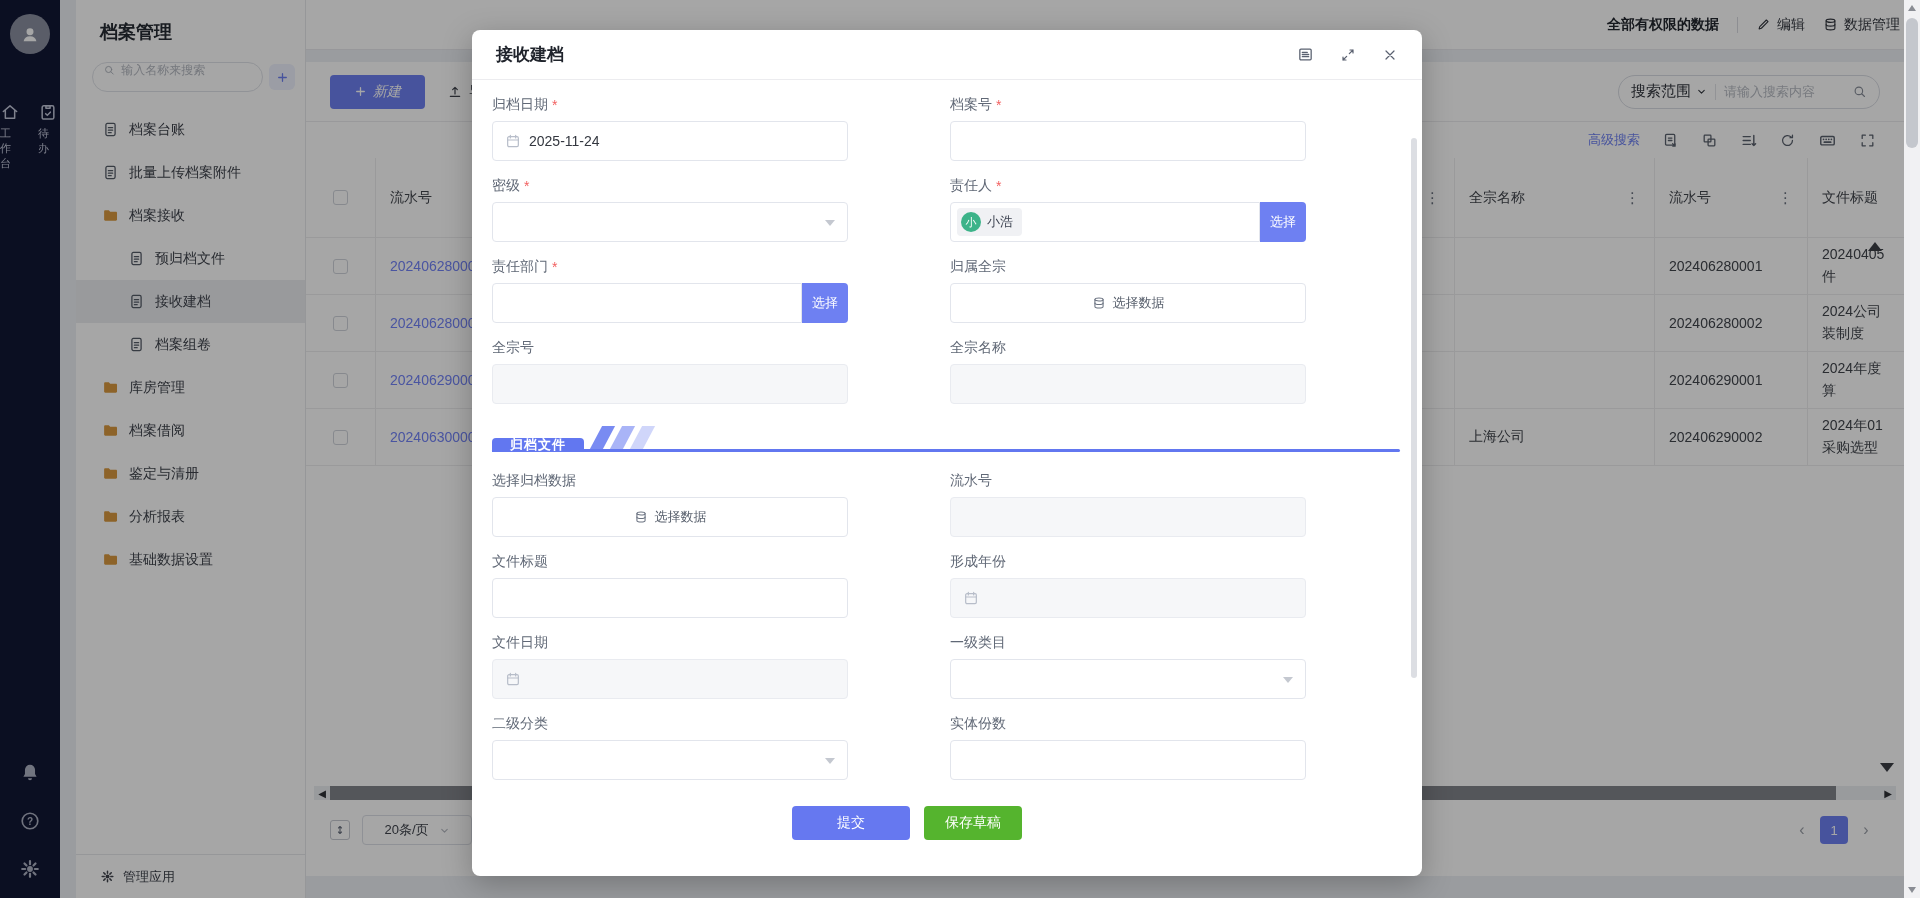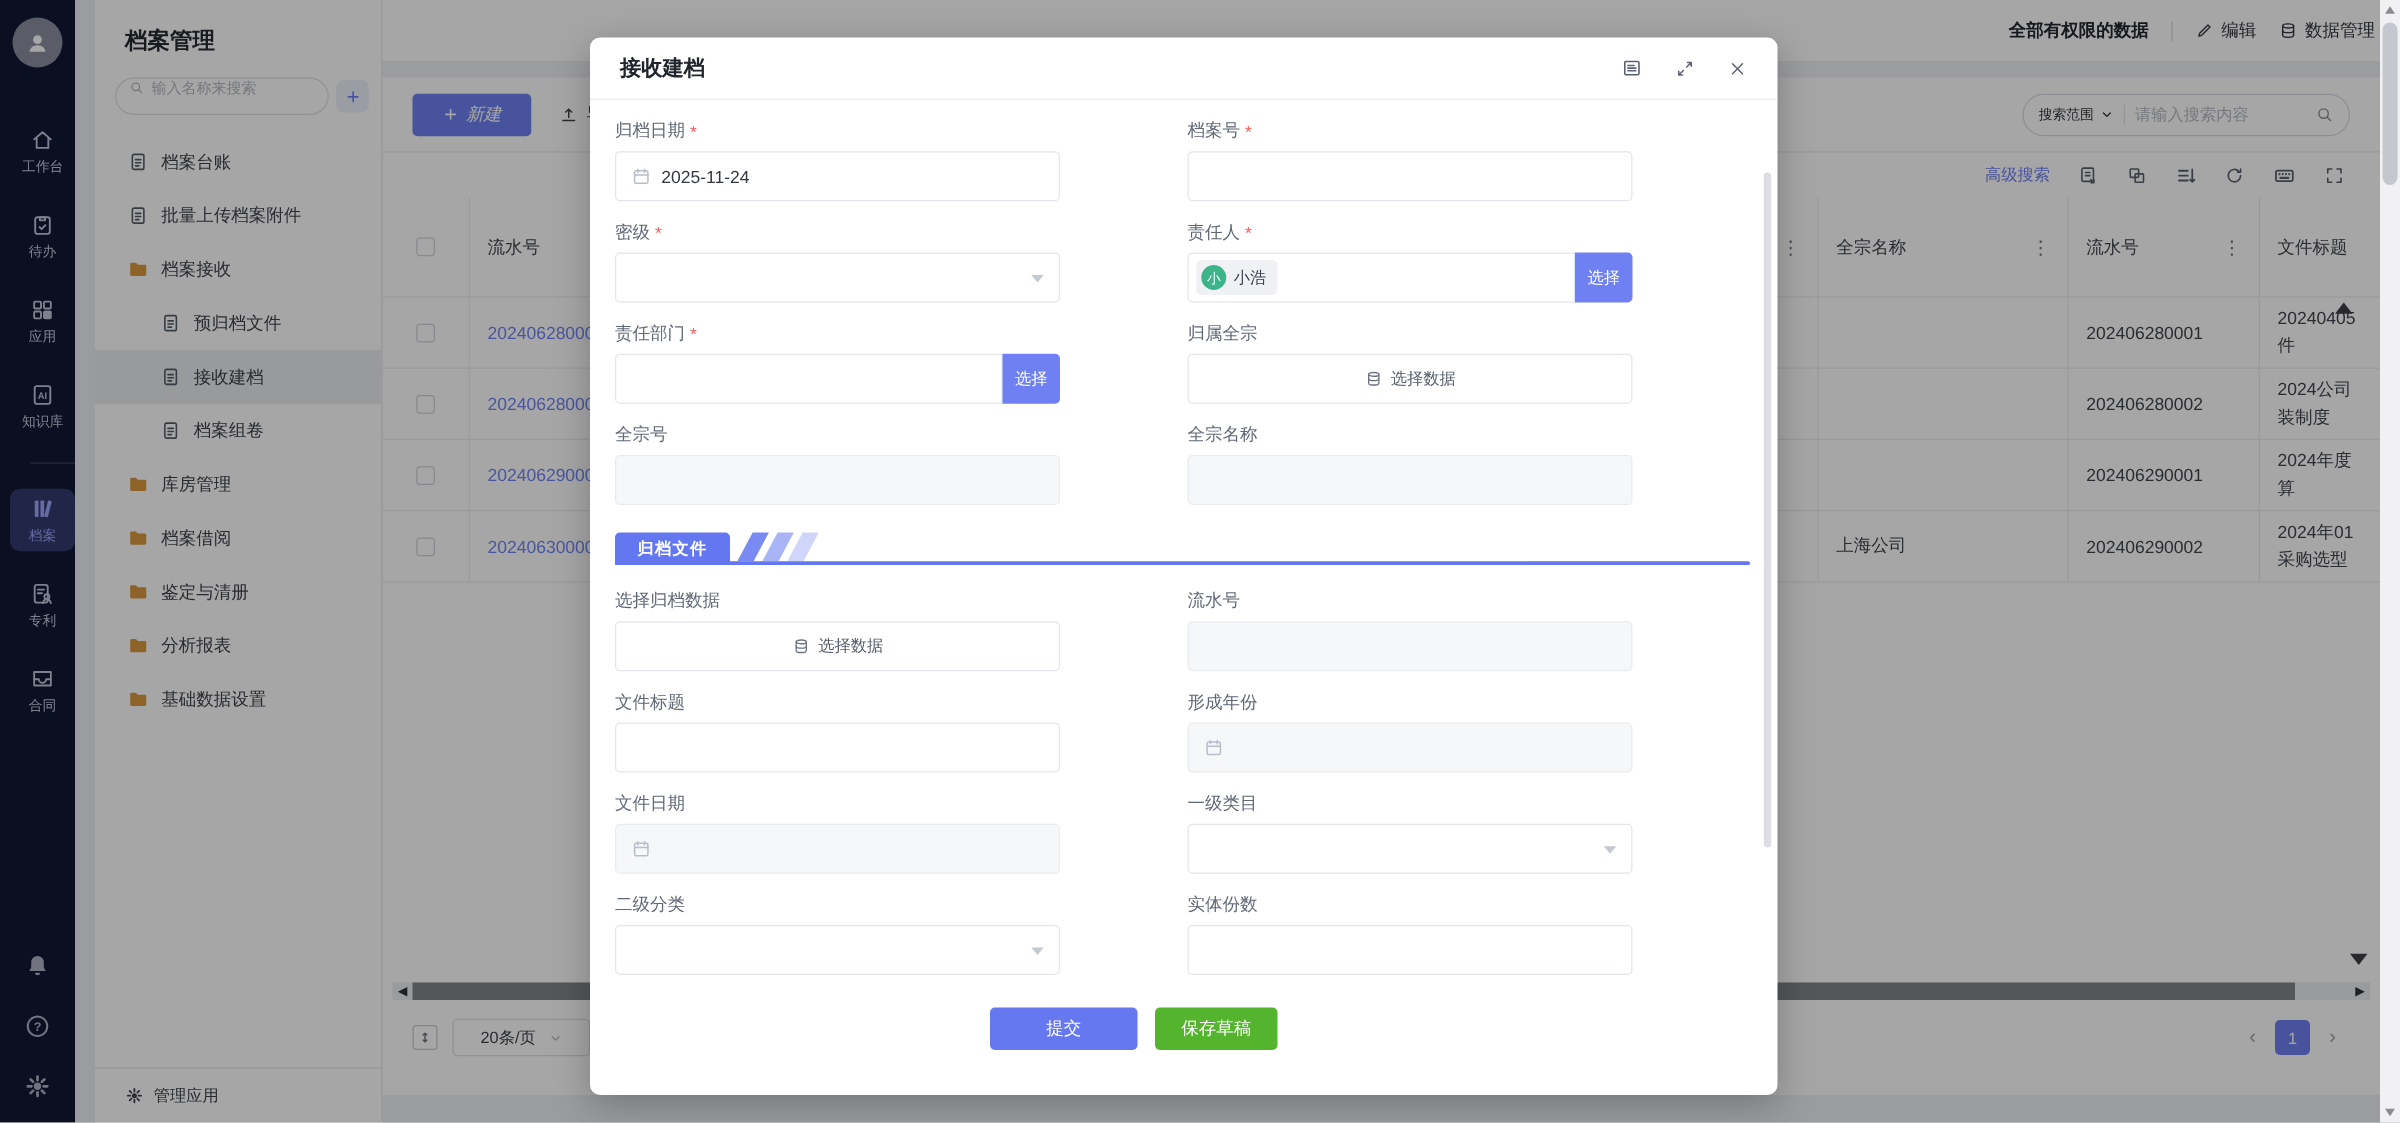--- a/index.html
+++ b/index.html
@@ -17,21 +17,21 @@
   .rail {
     position:absolute; left:0; top:0; width:60px; height:898px;
     background:#121735; display:flex; flex-direction:column; align-items:center;
     z-index:10;
   }
   .rail-avatar {
     margin-top:14px; width:40px; height:40px; border-radius:50%;
     background:#8b90a0; display:flex; align-items:center; justify-content:center; color:#fff;
     cursor:pointer;
   }
-  .rail-nav { margin-top:42px; display:flex; flex-direction:column; align-items:flex-end; gap:18px; width:100%; }
+  .rail-nav { margin-top:42px; display:flex; flex-direction:row; align-items:flex-start; gap:18px; width:100%; }
   .rail-item { width:52px; padding:6px 0 5px; display:flex; flex-direction:column; align-items:center; gap:4px;
     color:#c2c7d9; cursor:pointer; border-radius:8px; }
   .rail-item .lbl { font-size:11px; letter-spacing:0; }
   .rail-item.active { background:rgba(122,134,226,0.32); color:#9aa7fa; }
   .rail-divider { width:36px; height:1px; background:#3a4060; margin:2px 0; }
   .rail-bottom { margin-top:auto; display:flex; flex-direction:column; align-items:center; gap:26px; padding-bottom:18px; color:#aeb3c4; }
   .rail-bottom .bic { cursor:pointer; }
 
   
   .sidebar {
@@ -81,21 +81,21 @@
   .toolbar { height:60px; display:flex; align-items:center; padding:0 24px; border-bottom:1px solid #ececee; }
   .btn-new {
     height:34px; padding:0 24px; background:#6e80f2; color:#fff; border:none; border-radius:4px;
     font-size:14px; display:flex; align-items:center; gap:6px; cursor:pointer;font-style:italic;
   }
   .btn-import { display:flex; align-items:center; gap:6px; margin-left:22px; color:#3f434c; cursor:pointer; }
   .main-search {
     margin-left:auto; width:262px; height:34px; border:1px solid #d9dce3; border-radius:17px;
     display:flex; align-items:center; padding:0 12px; gap:8px; background:#fff;
   }
-  .main-search .scope-sel { display:flex; align-items:center; gap:5px; font-size:11px; color:#33373f; cursor:pointer; white-space:nowrap; }
+  .main-search .scope-sel { display:flex; align-items:center; gap:5px; font-size:15px; color:#33373f; cursor:pointer; white-space:nowrap; }
   .main-search .vsep { width:1px; height:16px; background:#e0e2e7; }
   .main-search input { flex:1; min-width:0; border:none; outline:none; font-size:13px; color:#3f434c; background:transparent; }
   .main-search input::placeholder { color:#b6bac2; }
   .main-search .mg { color:#878d98; cursor:pointer; }
 
   .adv-row { height:36px; display:flex; align-items:center; justify-content:flex-end; gap:22px; padding-right:28px; }
   .adv-link { color:#6e80f2; font-size:13px; cursor:pointer; }
   .adv-ic { color:#5a616d; cursor:pointer; }
 
   
@@ -195,21 +195,21 @@
   }
   .owner-avatar {
     width:20px; height:20px; border-radius:50%; background:#3cb389; color:#fff; font-size:11px;
     display:flex; align-items:center; justify-content:center;
   }
   .owner-name { font-size:13px; color:#3c4250; }
 
   .section-head { position:relative; margin-top:22px; height:26px; }
   .section-line { position:absolute; left:0; right:-92px; bottom:0; height:3px; background:#6277f0; border-radius:2px; }
   .section-tab {
-    position:absolute; left:0; bottom:0; width:92px; height:26px; background:#6277f0; color:#fff;
+    position:absolute; left:0; bottom:0; width:92px; height:14px; background:#6277f0; color:#fff;
     border-radius:4px 4px 0 0; display:flex; align-items:center; justify-content:center;
     font-size:13px; font-weight:bold; letter-spacing:1px;
   }
   .stripe { position:absolute; bottom:3px; width:13px; height:23px; background:#6277f0; transform:skewX(-28deg); }
   .s1 { left:104px; opacity:0.85; }
   .s2 { left:124px; opacity:0.55; }
   .s3 { left:144px; opacity:0.3; }
 
   .modal-actions { margin-top:26px; display:flex; justify-content:center; gap:14px; width:830px; }
   .btn-submit {

